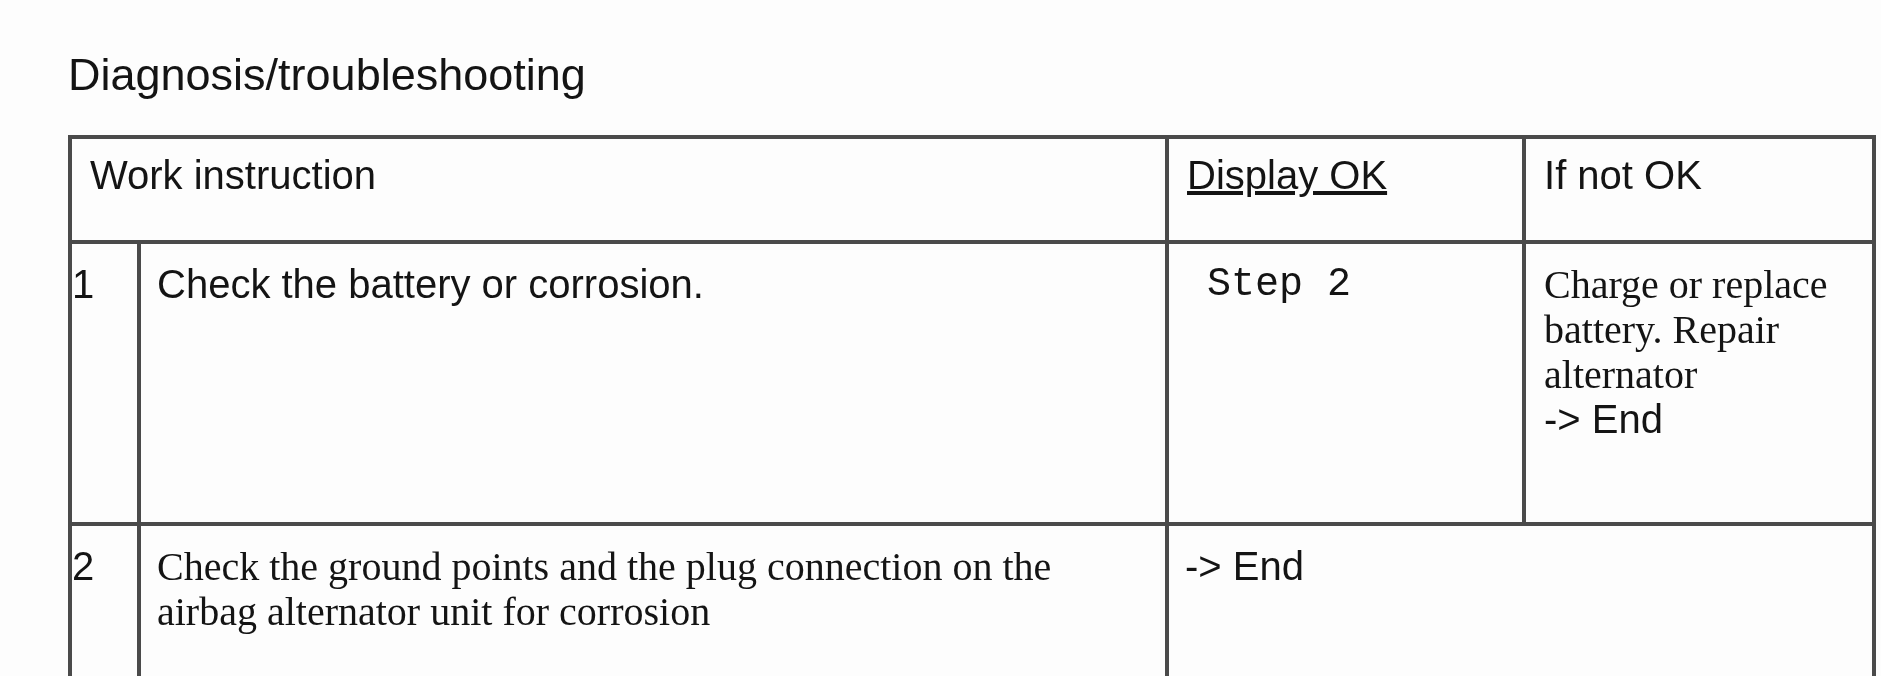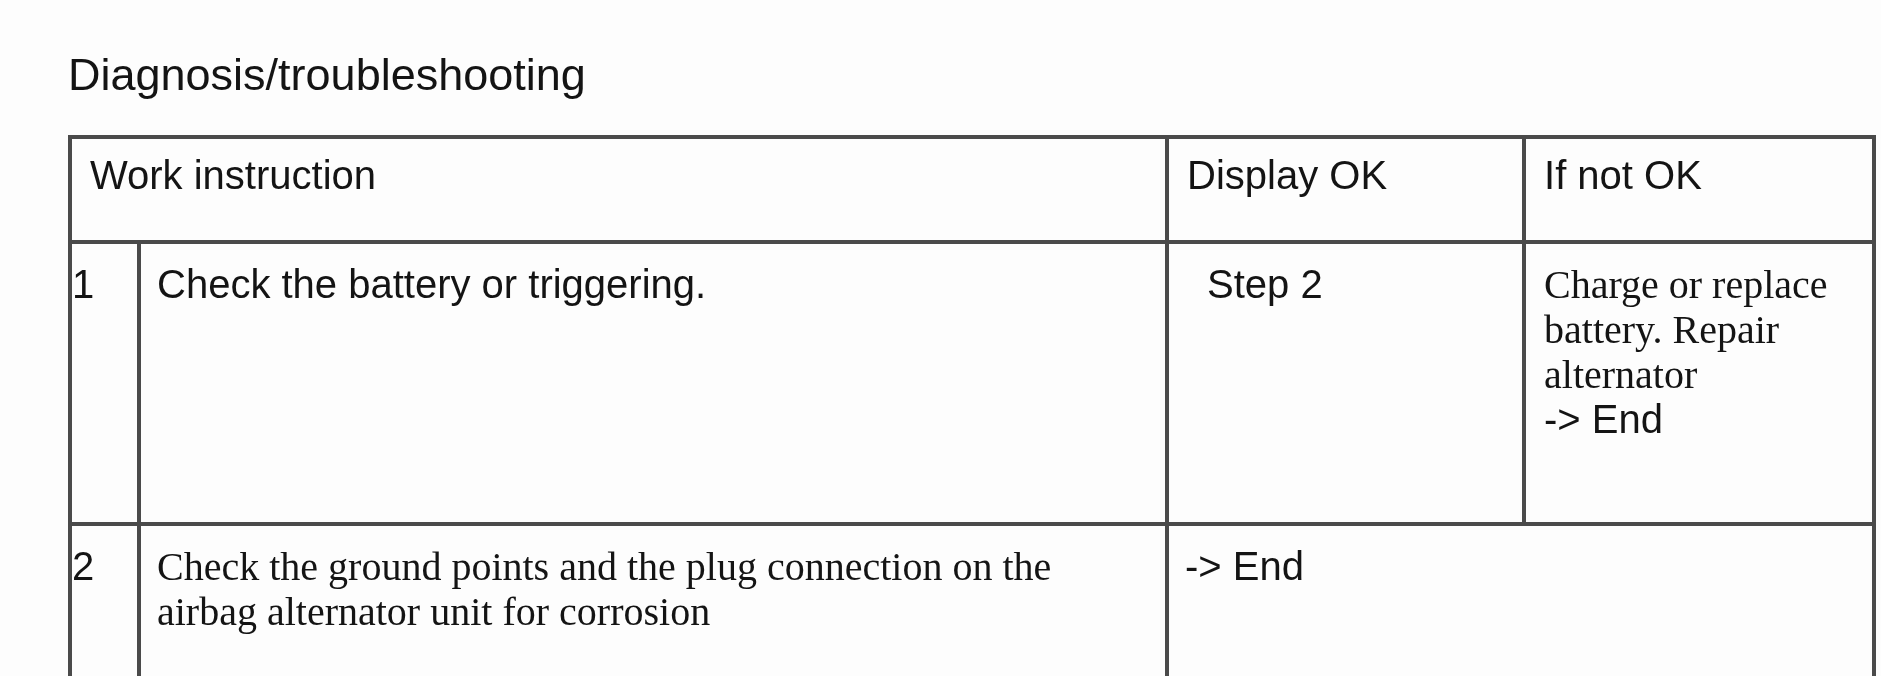--- a/index.html
+++ b/index.html
@@ -46,26 +46,26 @@
     border: 4px solid var(--border);
     vertical-align: top;
     font-weight: 400;
     text-align: left;
   }
   tr.header-row   { height: 105px; }
   tr.row-1        { height: 282px; }
   tr.row-2        { height: 155px; }
 
   th.hdr-work     { padding: 14px 10px 0 18px; }
-  th.hdr-display  { padding: 14px 10px 0 18px; }
+  th.hdr-display  { padding: 14px 10px 0 18px; text-decoration: underline; }
   th.hdr-ifnotok  { padding: 14px 6px 0 18px; }
 
   td.step-cell    { text-align: center; padding-top: 18px; }
   td.instr-cell   { padding: 18px 20px 0 16px; }
-  td.display-cell { padding: 18px 10px 0 38px; }
+  td.display-cell { padding: 18px 10px 0 38px; font-family: Liberation Mono, monospace; }
   td.ifnotok-cell { padding: 18px 4px 0 18px; }
   td.merged-cell  { padding: 18px 10px 0 16px; }
 
   .multiline { white-space: pre-line; font-family: Liberation Serif, serif; }
   .end-pointer { margin-top: 26px; }
   p.cell-text { margin: 0; }
 </style>
 </head>
 <body>
 
@@ -83,21 +83,21 @@
 
     <tbody>
         <tr class="header-row">
       <th class="hdr-work" colspan="2">Work instruction</th>
       <th class="hdr-display">Display OK</th>
       <th class="hdr-ifnotok">If not OK</th>
     </tr>
 
     <tr class="row-1">
       <td class="step-cell">1</td>
-      <td class="instr-cell">Check the battery or triggering.</td>
+      <td class="instr-cell">Check the battery or corrosion.</td>
       <td class="display-cell">Step 2</td>
       <td class="ifnotok-cell">
         <p class="cell-text multiline">Charge or replace
 battery. Repair
 alternator</p>
         <p class="cell-text end-pointer">-&gt; End</p>
       </td>
     </tr>
 
     <tr class="row-2">

